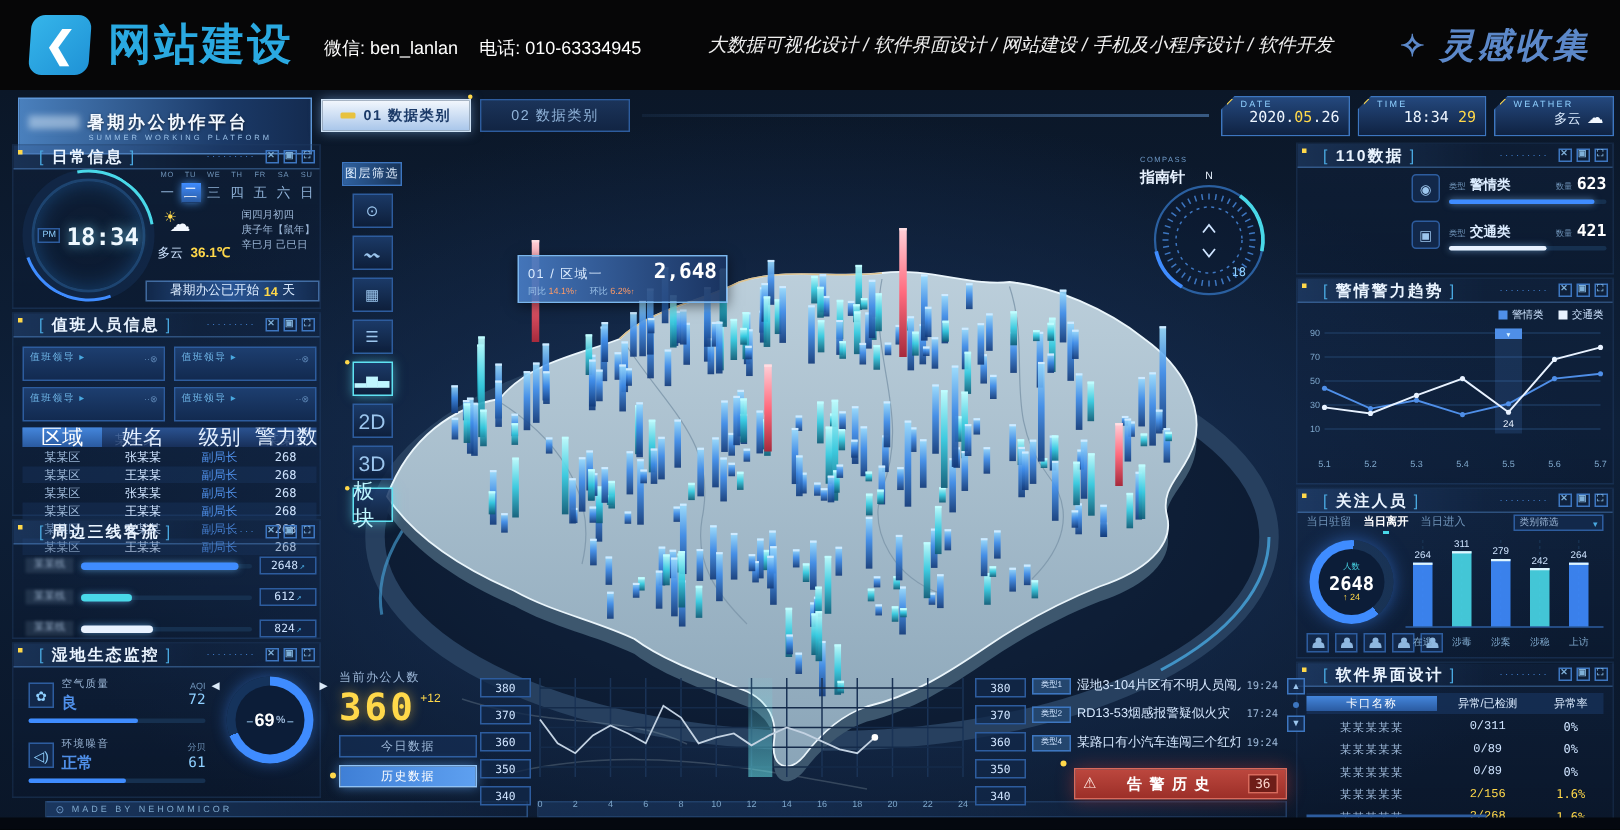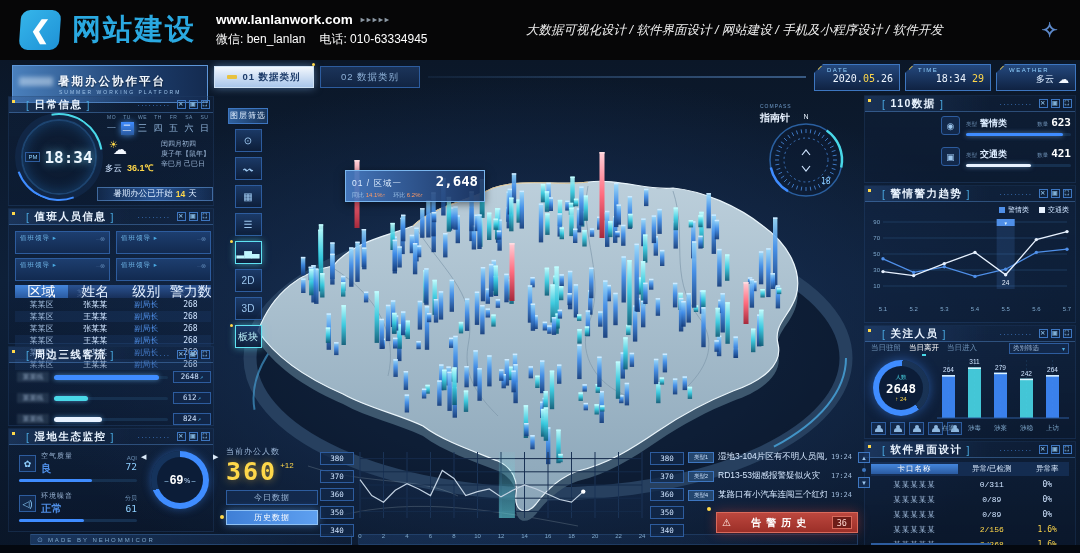--- a/index.html
+++ b/index.html
@@ -109,21 +109,21 @@
 .eg-unit{font-size:7px;color:#9db8d8}
 .eg-arrow{position:absolute;top:24px;color:#dceaf8;font-size:7px}
 .eg-al{left:132px}.eg-ar{left:204px}
 .made-bar{position:absolute;left:30px;top:474px;width:322px;height:11px;background:linear-gradient(90deg,rgba(42,86,148,.5),rgba(20,42,80,.15));border:1px solid rgba(80,140,210,.3);display:flex;align-items:center;gap:5px;padding:0 6px}
 .made-ic{color:#6f9ac8;font-size:7px}
 .made-text{font-size:6px;color:#7fa8cc;letter-spacing:2px}
 .made-bar2{position:absolute;left:358px;top:474px;width:500px;height:11px;background:linear-gradient(90deg,rgba(42,86,148,.3),rgba(20,42,80,.1));border:1px solid rgba(80,140,210,.2)}
 
 .layers{position:absolute;left:228px;top:48px;width:40px;z-index:5}
 .layers-title{height:16px;background:linear-gradient(90deg,#2f619f,#183459);border:1px solid #3d76c0;color:#e2f0ff;font-size:8px;text-align:center;line-height:14px;letter-spacing:1px}
-.lbtn{width:27px;height:23px;margin:5px auto 0;border:1px solid #2d5c9e;background:linear-gradient(180deg,rgba(29,62,111,.85),rgba(13,30,58,.85));color:#9cc6ee;font-size:10px;display:flex;align-items:center;justify-content:center;cursor:pointer;position:relative}
+.lbtn{width:27px;height:23px;margin:5px auto 0;border:1px solid #2d5c9e;background:linear-gradient(180deg,rgba(29,62,111,.85),rgba(13,30,58,.85));color:#9cc6ee;font-size:14px;display:flex;align-items:center;justify-content:center;cursor:pointer;position:relative}
 .lbtn.glyph{font-size:10px}
 .lbtn.act{border-color:#5fe2f2;color:#bff6ff;box-shadow:0 0 7px rgba(95,226,242,.55)}
 .lbtn.act::before{content:"";position:absolute;left:-6px;top:-2px;width:3px;height:3px;background:#ffd84a;border-radius:50%}
 
 .map-wrap{position:absolute;left:218px;top:36px;width:648px;height:450px}
 .map-tip{position:absolute;left:345px;top:110px;width:140px;height:32px;background:linear-gradient(90deg,rgba(72,124,196,.92),rgba(26,52,98,.92));border:1px solid #7ab6ee;z-index:6;padding:2px 6px;box-shadow:0 2px 8px rgba(0,0,0,.5)}
 .tip-r1{display:flex;align-items:baseline;justify-content:space-between}
 .tip-name{font-size:8.5px;color:#dcecff;letter-spacing:1px}
 .tip-val{font-size:14px;font-weight:bold;color:#fff;font-family:"DejaVu Sans Mono",monospace}
 .tip-r2{display:flex;gap:8px;font-size:6px;color:#9cc2e8;margin-top:1px}
@@ -145,21 +145,21 @@
 .d110-bar{margin-top:3px;height:3px;background:#16304f;border-radius:2px;position:relative}
 .d110-fill{position:absolute;height:3px;border-radius:2px;box-shadow:0 0 5px rgba(140,200,255,.6)}
 
 .legend{position:absolute;right:6px;top:19px;display:flex;gap:10px;font-size:7px;color:#cfe4ff}
 .lg-item{display:flex;align-items:center;gap:3px}
 .lg-sq{width:6px;height:6px;display:inline-block}
 #trend-svg{position:absolute;left:2px;top:28px}
 
 .f-tabs{position:absolute;left:6px;top:17px;display:flex;gap:8px;font-size:7.5px;color:#6f93b8}
 .f-tab{cursor:pointer;position:relative}
-.f-tab.act{color:#fff;font-weight:normal}
+.f-tab.act{color:#fff;font-weight:bold}
 .f-tab.act::after{content:"";position:absolute;left:50%;bottom:-3px;width:4px;height:2px;background:#49d8e8;transform:translateX(-50%)}
 .f-gauge{position:absolute;left:8px;top:34px;width:56px;height:56px;border-radius:50%;background:conic-gradient(from 140deg,#3f8cff 0 62%,rgba(29,58,95,.7) 0);display:flex;align-items:center;justify-content:center;box-shadow:0 0 12px rgba(63,140,255,.5)}
 .fg-in{width:44px;height:44px;border-radius:50%;background:#0c1d38;display:flex;flex-direction:column;align-items:center;justify-content:center}
 .fg-label{font-size:5.5px;color:#49d8e8}
 .fg-val{font-size:12.5px;font-weight:bold;color:#fff;font-family:"DejaVu Sans Mono",monospace}
 .fg-delta{font-size:6px;color:#ffd84a}
 .pi-row{position:absolute;left:6px;top:96px;display:flex;gap:4px}
 .pi{width:15px;height:13px;border:1px solid #2d5c9e;background:#12284a;position:relative;cursor:pointer}
 .pi::before{content:"";position:absolute;left:50%;top:2px;width:4px;height:4px;border-radius:50%;background:#8fb8e0;transform:translateX(-50%)}
 .pi::after{content:"";position:absolute;left:50%;bottom:2px;width:8px;height:4px;border-radius:3px 3px 0 0;background:#8fb8e0;transform:translateX(-50%)}
@@ -220,32 +220,29 @@
 </style>
 </head>
 <body>
 
 <div class="stage">
 
   <div class="top-banner">
     <div class="logo-mark">❮</div>
     <div class="logo-text">网站建设</div>
     <div class="contact-block">
-      <div class="site-row">
-        <span>www.lanlanwork.com</span>
-        <span class="arrows">▸▸▸▸▸</span>
-      </div>
       <div class="contact-row">
         <span><span>微信:</span> <span>ben_lanlan</span></span>
         <span><span>电话:</span> <span>010-63334945</span></span>
       </div>
     </div>
     <div class="services">大数据可视化设计 / 软件界面设计 / 网站建设 / 手机及小程序设计 / 软件开发</div>
     <div class="collect">
       <span class="star-icon">✧</span>
+      <span>灵感收集</span>
     </div>
   </div>
 
   <div class="dashboard">
 
     <div class="title-block">
       <div class="tb-row">
           <span class="title-blur"></span>
           <span class="db-title">暑期办公协作平台</span>
         </div>

